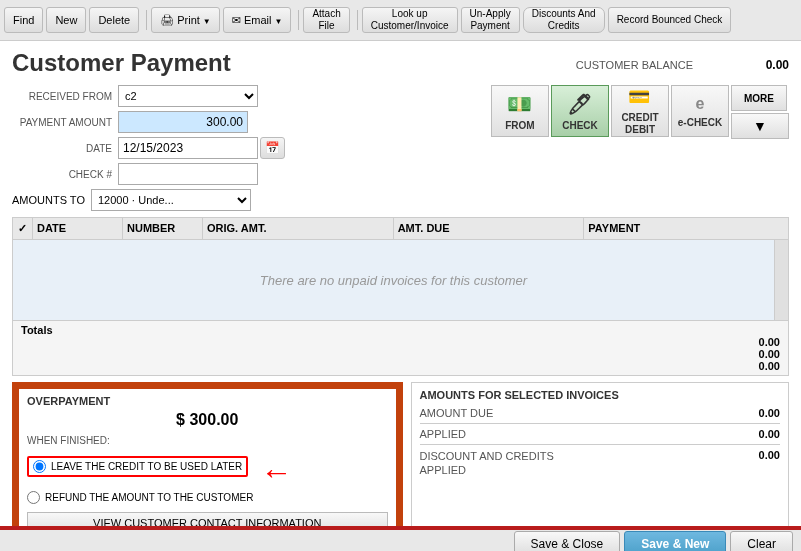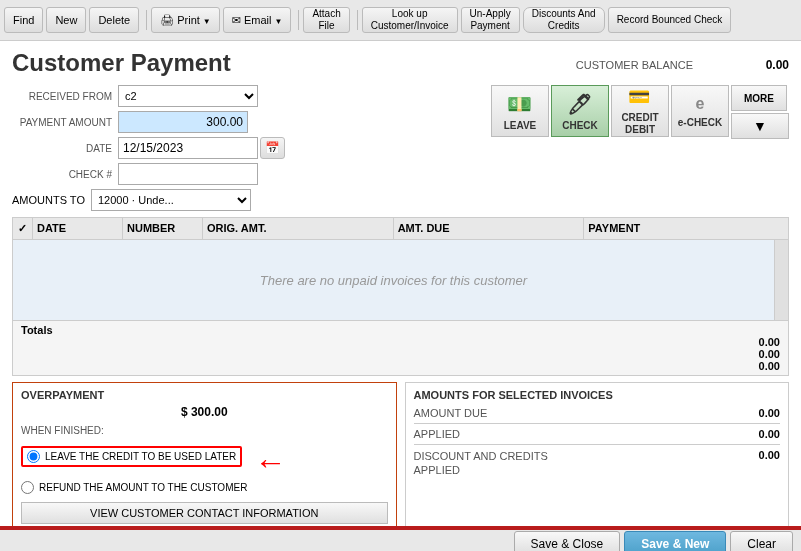--- a/index.html
+++ b/index.html
@@ -191,31 +191,31 @@
     .tf-val3 { flex: 1; text-align: right; padding-right: 4px; }
 
     
     .bottom-section {
       display: flex;
       gap: 8px;
       margin-top: 6px;
     }
     .overpayment-box {
       flex: 1;
-      border: 1px solid #c2410c;
+      border: 7px solid #c2410c;
       padding: 6px 8px;
     }
     .overpayment-title {
       font-size: 11px;
       font-weight: bold;
       color: #333;
       margin-bottom: 4px;
     }
     .overpayment-amount {
-      font-size: 12px;
+      font-size: 16px;
       font-weight: bold;
       text-align: center;
       margin-bottom: 6px;
     }
     .when-finished-label {
       font-size: 10px;
       color: #555;
       margin-bottom: 4px;
     }
     .radio-option {
@@ -383,21 +383,21 @@
             <select class="form-input form-select" style="width:160px;">
               <option>12000 · Unde...</option>
             </select>
           </div>
         </div>
 
         <div class="payment-methods">
           <div class="payment-btns-row">
             <button class="pay-btn">
               <span style="font-size:20px;">💵</span>
-              <span>LEAVE</span>
+              <span>FROM</span>
             </button>
             <button class="pay-btn active">
               <span style="font-size:20px;">🖊</span>
               <span>CHECK</span>
             </button>
             <button class="pay-btn">
               <span style="font-size:18px;">💳</span>
               <span style="text-align:center; line-height:1.2;">CREDIT<br>DEBIT</span>
             </button>
             <button class="pay-btn">

